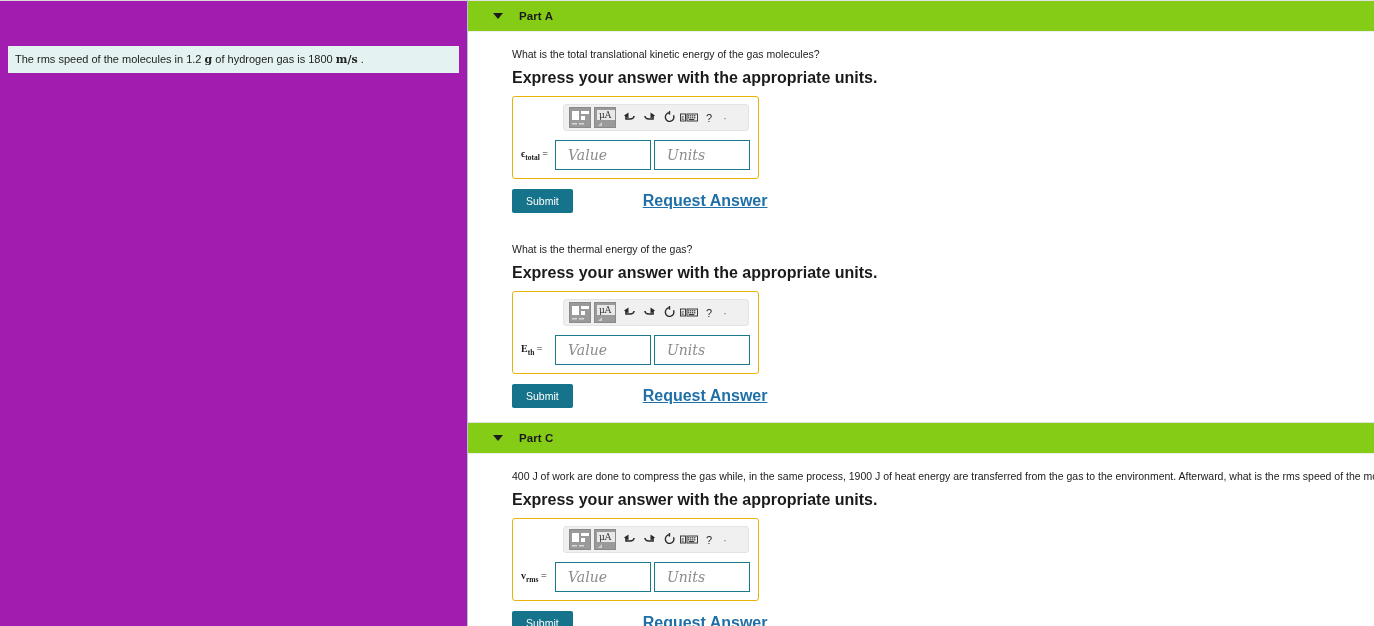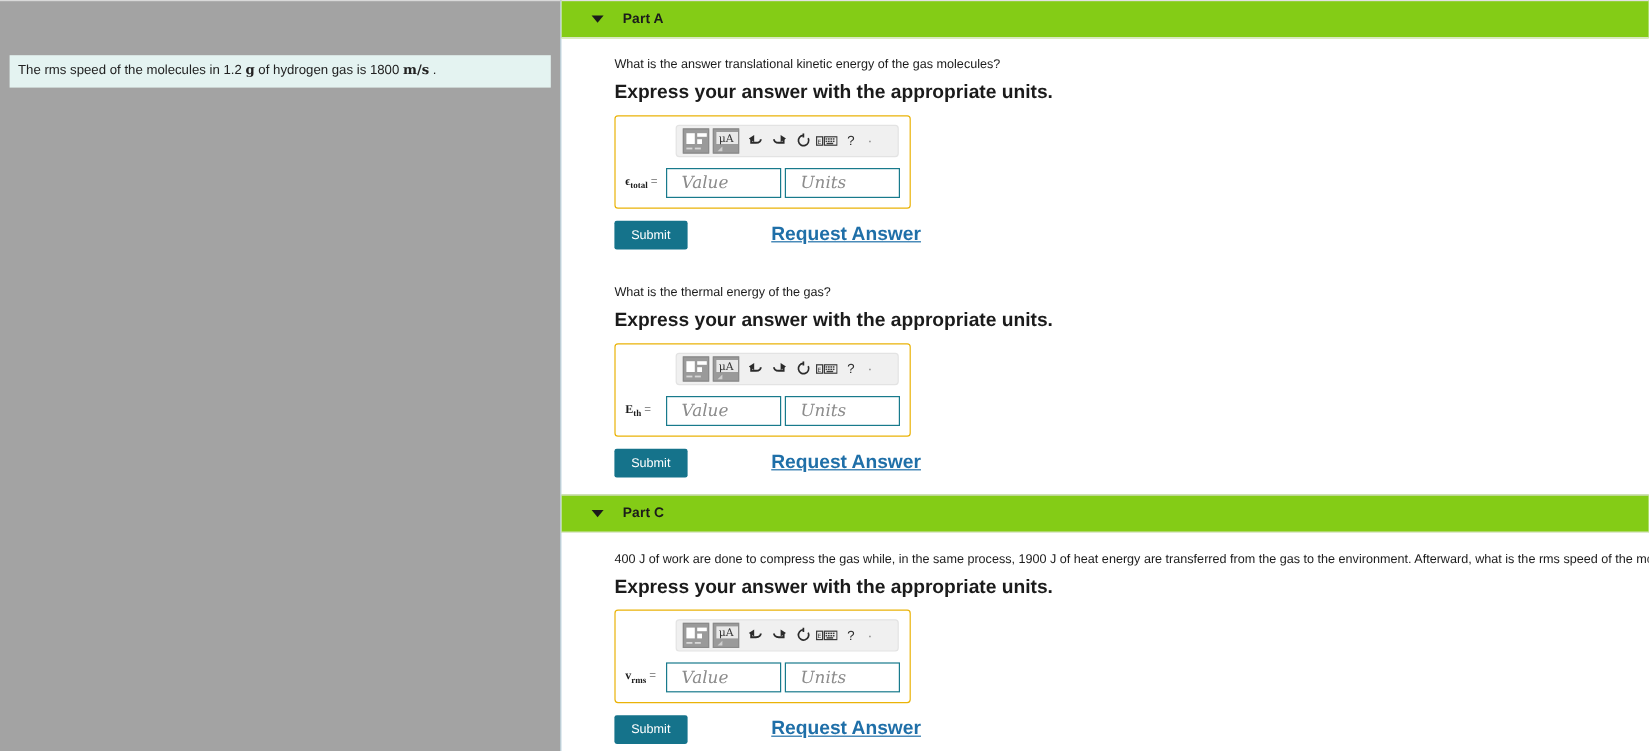--- a/index.html
+++ b/index.html
@@ -8,21 +8,21 @@
     width: 1374px; height: 626px;
     background: #ffffff;
     font-family: "Liberation Sans", sans-serif;
     overflow: hidden;
   }
   .page { position: relative; width: 1374px; height: 626px; background:#fff; }
 
   
   .left-pane {
     position: absolute; left: 0; top: 0; width: 467px; height: 626px;
-    background: #a3a3a3; border-top: 1px solid #d9d9d9;
+    background: #a21caf; border-top: 1px solid #d9d9d9;
   }
   .problem-banner {
     position: absolute; left: 8px; top: 45px; width: 451px; height: 27px;
     background: #e4f3f1;
     display: flex; align-items: center;
   }
   .problem-text {
     font-size: 11px; color: #222; padding-left: 7px; line-height: 1.2;
     font-family: "Liberation Sans", sans-serif;
   }
@@ -76,21 +76,21 @@
   .tb-dot { width: 12px; color: #777; font-size: 11px; text-align: center; cursor: pointer; }
 
   .field-row { display: flex; align-items: center; }
   .var-label {
     font-family: Liberation Serif, serif; font-size: 10px; font-weight: bold;
     color: #1b1b1b; white-space: nowrap; min-width: 34px;
   }
   .var-label .sub { font-size: 7.5px; vertical-align: sub; }
   .var-label .eq { font-weight: normal; }
   .inp {
-    height: 25px; border: 1px solid #187a8c; background: #fff;
+    height: 30px; border: 1px solid #187a8c; background: #fff;
     font-family: "DejaVu Serif", serif; font-style: italic; font-size: 14px;
     color: #8b8b8b; padding-left: 12px; outline: none;
   }
   .inp-value { width: 96px; margin-right: 3px; }
   .inp-units { width: 96px; }
   .inp::placeholder { color: #8b8b8b; opacity: 1; }
 
   .actions { margin-top: 10px; display: flex; align-items: center; }
   .submit-btn {
     background: #15738b; color: #fff; border: none; border-radius: 2px;
@@ -119,21 +119,21 @@
   <div class="divider-v"></div>
 
   <div class="right-pane">
 
     <div class="part-block">
       <div class="part-header">
         <div class="caret"></div>
         <span class="part-label">Part A</span>
       </div>
       <div class="part-body">
-        <div class="q-text">What is the answer translational kinetic energy of the gas molecules?</div>
+        <div class="q-text">What is the total translational kinetic energy of the gas molecules?</div>
         <div class="q-instr">Express your answer with the appropriate units.</div>
 
         <div class="answer-box">
           <div class="toolbar">
             <div class="tb-btn">
               <svg width="22" height="21" viewBox="0 0 22 21">
                   <rect x="2" y="3" width="7" height="9" fill="#ffffff"></rect>
                   <rect x="11" y="3" width="8" height="3" fill="#ffffff"></rect>
                   <rect x="11" y="8" width="4" height="4" fill="#ffffff"></rect>
                   <rect x="2" y="15" width="5" height="1.5" fill="#d8d8d8"></rect>

